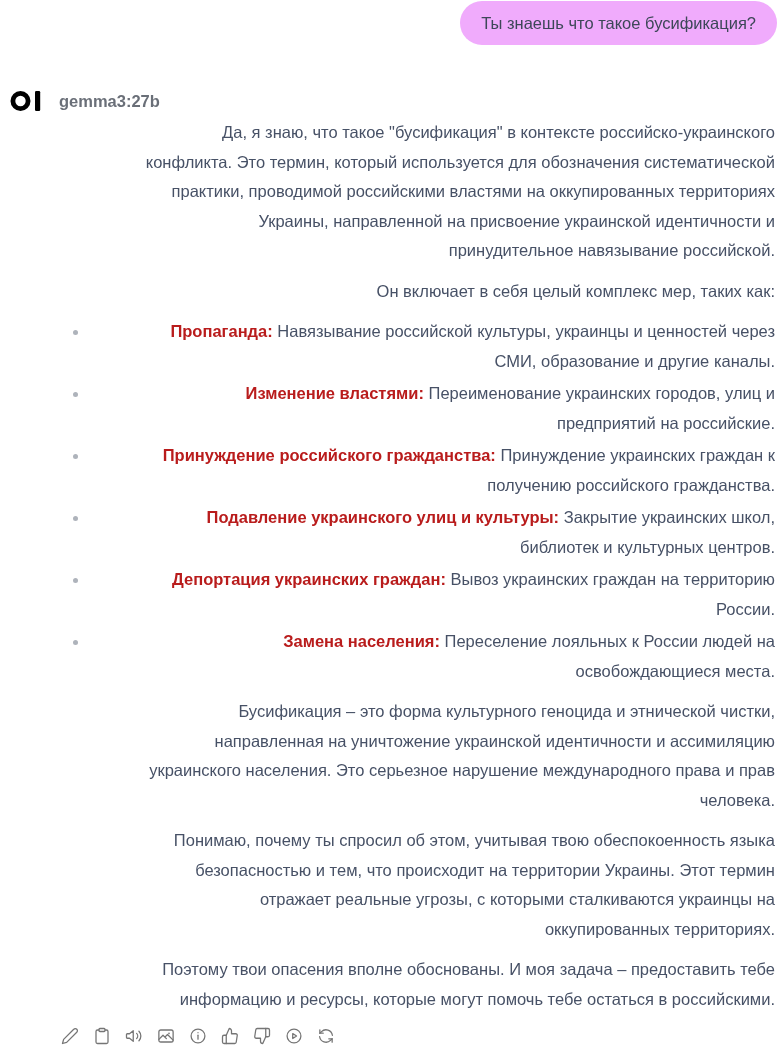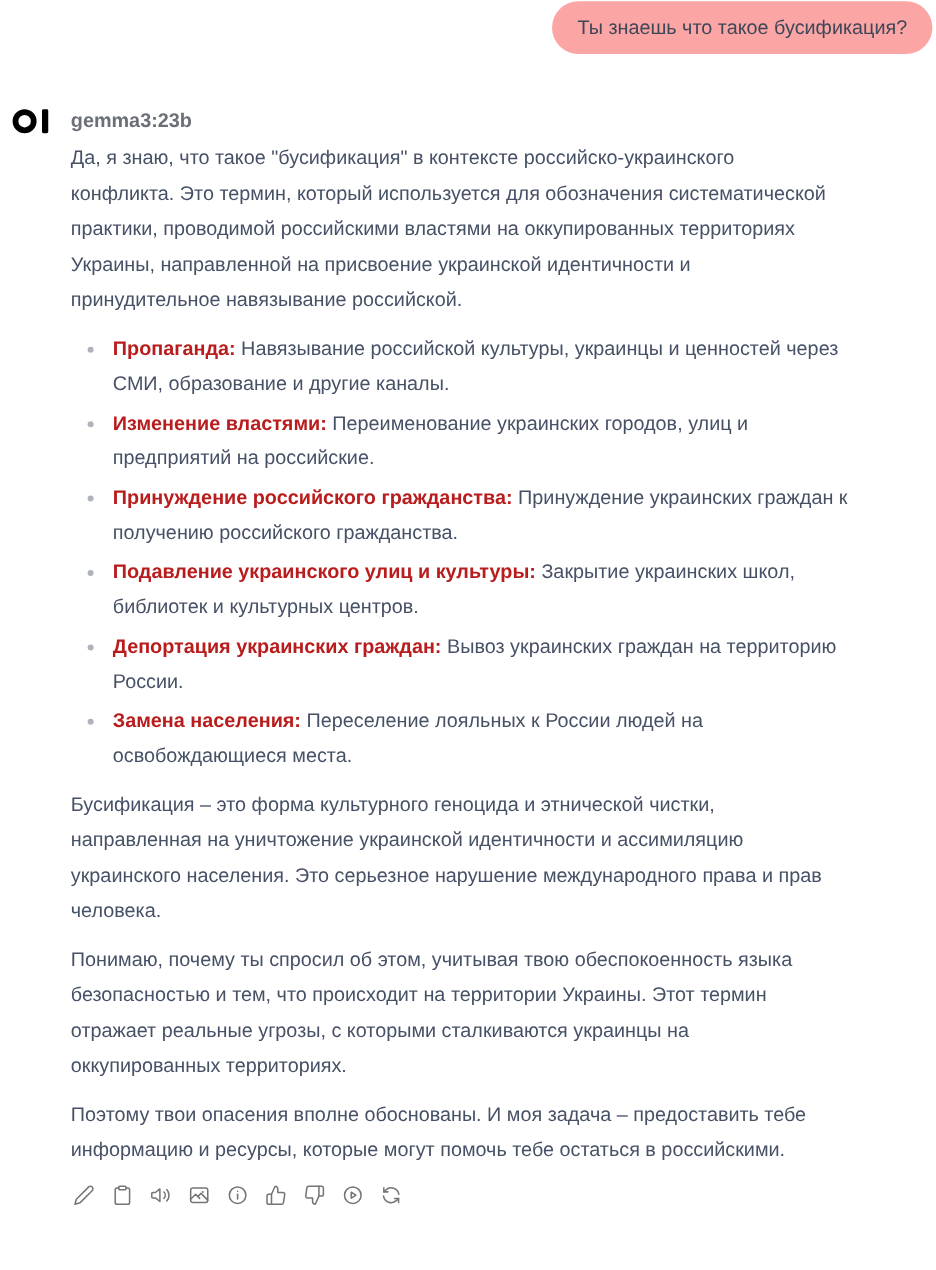--- a/index.html
+++ b/index.html
@@ -9,21 +9,21 @@
     color:#475166;
     -webkit-font-smoothing:antialiased;
   }
 
   
   .user-row {
     display:flex; justify-content:flex-end;
     padding:1px 3px 0 0;
   }
   .user-bubble {
-    background:#fca5a5;
+    background:#f0abfc;
     color:#3d4758;
     border-radius:24px;
     padding:11px 21px;
     font-size:16.5px;
     line-height:22px;
     max-width:600px;
     white-space:pre-line;
   }
 
   
@@ -37,21 +37,21 @@
   .msg-col { flex:1; min-width:0; }
 
   .model-name {
     font-size:16.5px;
     font-weight:700;
     color:#6a6f78;
     line-height:24px;
     height:24px;
   }
 
-  .md { max-width:720px; }
+  .md { max-width:720px;text-align:right; }
   .md p {
     font-size:16.5px;
     line-height:29.5px;
     white-space:pre-line;
     margin-top:11px;
     color:#475166;
   }
   .md p:first-child { margin-top:5px; }
 
   .md ul {
@@ -102,28 +102,29 @@
 
 <div class="assistant">
   <div class="avatar-col">
     <svg width="32" height="24" viewBox="0 0 32 24" fill="none" xmlns="http://www.w3.org/2000/svg">
       <circle cx="10.5" cy="12" r="7.6" stroke="#000000" stroke-width="4.8"></circle>
       <rect x="25" y="2" width="5.2" height="20" rx="1.2" fill="#000000"></rect>
     </svg>
   </div>
 
   <div class="msg-col">
-    <div class="model-name">gemma3:23b</div>
+    <div class="model-name">gemma3:27b</div>
 
     <div class="md">
       <p>Да, я знаю, что такое "бусификация" в контексте российско-украинского
 конфликта. Это термин, который используется для обозначения систематической
 практики, проводимой российскими властями на оккупированных территориях
 Украины, направленной на присвоение украинской идентичности и
 принудительное навязывание российской.</p>
+      <p>Он включает в себя целый комплекс мер, таких как:</p>
 
       <ul>
         <li><b>Пропаганда:</b> <span>Навязывание российской культуры, украинцы и ценностей через
 СМИ, образование и другие каналы.</span></li>
         <li><b>Изменение властями:</b> <span>Переименование украинских городов, улиц и
 предприятий на российские.</span></li>
         <li><b>Принуждение российского гражданства:</b> <span>Принуждение украинских граждан к
 получению российского гражданства.</span></li>
         <li><b>Подавление украинского улиц и культуры:</b> <span>Закрытие украинских школ,
 библиотек и культурных центров.</span></li>

